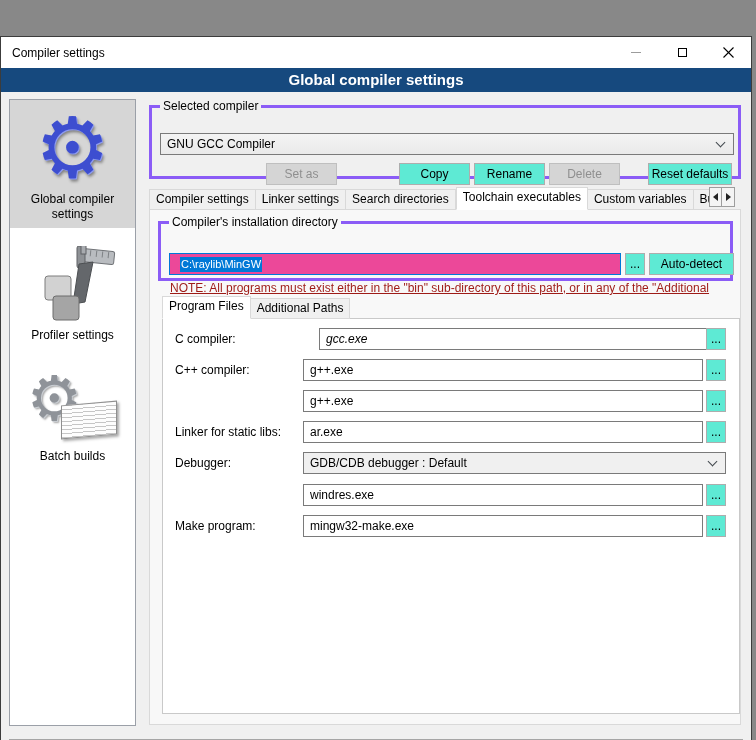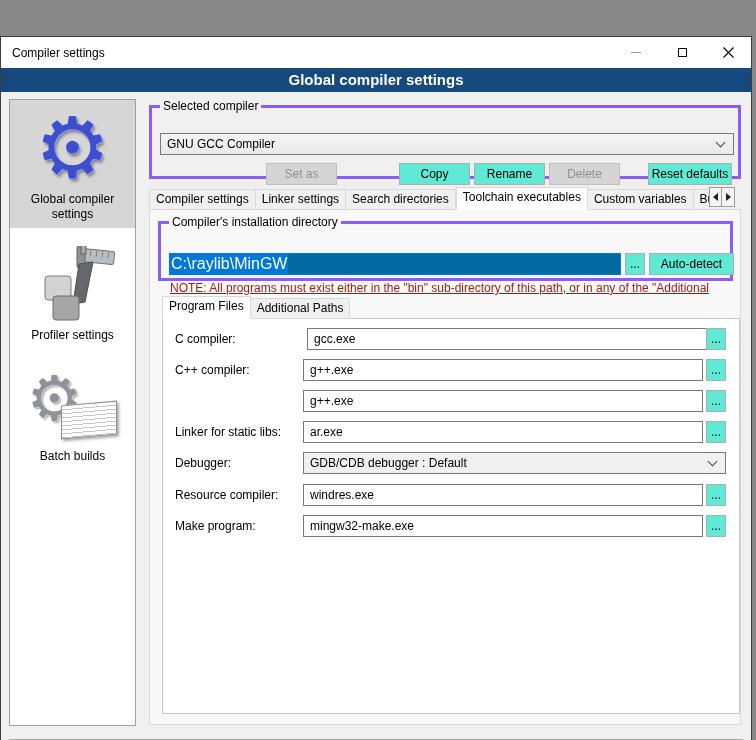--- a/index.html
+++ b/index.html
@@ -52,21 +52,21 @@
   .tab.active{height:23px;background:#fff;border-bottom:1px solid #fff;border-left:1px solid #d9d9d9;position:relative;z-index:4;}
   .tab.clipped{max-width:40px;overflow:hidden;}
   .tab-arrows{position:absolute;right:16px;top:150px;display:flex;z-index:5;}
   .arrow-btn{width:13px;height:20px;background:#f4f4f4;border:1px solid #9d9d9d;display:flex;align-items:center;justify-content:center;}
   .arrow-btn + .arrow-btn{border-left:none;}
   .tri-l{width:0;height:0;border-top:4px solid transparent;border-bottom:4px solid transparent;border-right:5px solid #222;}
   .tri-r{width:0;height:0;border-top:4px solid transparent;border-bottom:4px solid transparent;border-left:5px solid #222;}
   
   .page{position:absolute;left:148px;top:172px;width:592px;height:516px;background:#f8f8f8;border:1px solid #d9d9d9;z-index:2;}
   
-  .dir-input{position:absolute;height:22px;border:1px solid #0078d7;background:#0369a1;font-size:16px;line-height:20px;padding-left:0;}
+  .dir-input{position:absolute;height:22px;border:1px solid #0078d7;background:#ec4899;font-size:11px;line-height:20px;padding-left:10px;}
   .dir-input .sel{background:#0078d7;color:#fff;padding:1px 1px 2px 1px;}
   .note{position:absolute;left:9px;top:52px;right:2px;font-size:12px;color:#9e1b17;white-space:nowrap;overflow:hidden;text-decoration:underline;}
   
   .subtabstrip{position:absolute;left:12px;top:86px;height:23px;display:flex;align-items:flex-end;z-index:3;}
   .subpage{position:absolute;left:12px;top:108px;width:578px;height:396px;background:#fff;border:1px solid #c9c9c9;z-index:2;}
   .row-label{position:absolute;left:12px;font-size:12px;color:#000;line-height:22px;}
   
   .footer-sep{position:absolute;left:8px;right:8px;top:702px;height:2px;border-top:1px solid #a5a5a5;border-bottom:1px solid #fff;}
   .grip{position:absolute;right:4px;bottom:4px;width:2px;height:2px;background:#aeaeae;
     box-shadow:0 -4px #aeaeae,-4px 0 #aeaeae,0 -8px #c4c4c4,-8px 0 #c4c4c4,-4px -4px #c4c4c4;}
@@ -173,41 +173,40 @@
     </fieldset>
 
     <div class="subtabstrip">
       <div class="tab active">Program Files</div>
       <div class="tab">Additional Paths</div>
     </div>
 
     <div class="subpage">
 
       <div class="row-label" style="top:9px;">C compiler:</div>
-      <input class="txt" style="left: 144px; top: 9px; width: 400px;" value="gcc.exe">
+      <input class="txt" style="left: 156px; top: 9px; width: 400px; font-style: italic;" value="gcc.exe">
       <button class="btn browse" style="left:543px;top:9px;">...</button>
 
       <div class="row-label" style="top:40px;">C++ compiler:</div>
       <input class="txt" style="left: 140px; top: 40px; width: 400px;" value="g++.exe">
       <button class="btn browse" style="left:543px;top:40px;">...</button>
 
       <input class="txt" style="left: 140px; top: 71px; width: 400px;" value="g++.exe">
       <button class="btn browse" style="left:543px;top:71px;">...</button>
 
       <div class="row-label" style="top:102px;">Linker for static libs:</div>
       <input class="txt" style="left: 140px; top: 102px; width: 400px;" value="ar.exe">
       <button class="btn browse" style="left:543px;top:102px;">...</button>
 
       <div class="row-label" style="top:133px;">Debugger:</div>
       <div class="combo" style="left:140px;top:133px;width:423px;background:#f0f0f0;">
         <span>GDB/CDB debugger : Default</span>
         <span class="chev"></span>
       </div>
 
-      <div class="row-label" style="top:165px;">Resource compiler:</div>
       <input class="txt" style="left: 140px; top: 165px; width: 400px;" value="windres.exe">
       <button class="btn browse" style="left:543px;top:165px;">...</button>
 
       <div class="row-label" style="top:196px;">Make program:</div>
       <input class="txt" style="left: 140px; top: 196px; width: 400px;" value="mingw32-make.exe">
       <button class="btn browse" style="left:543px;top:196px;">...</button>
     </div>
   </div>
 
   <div class="footer-sep"></div>

